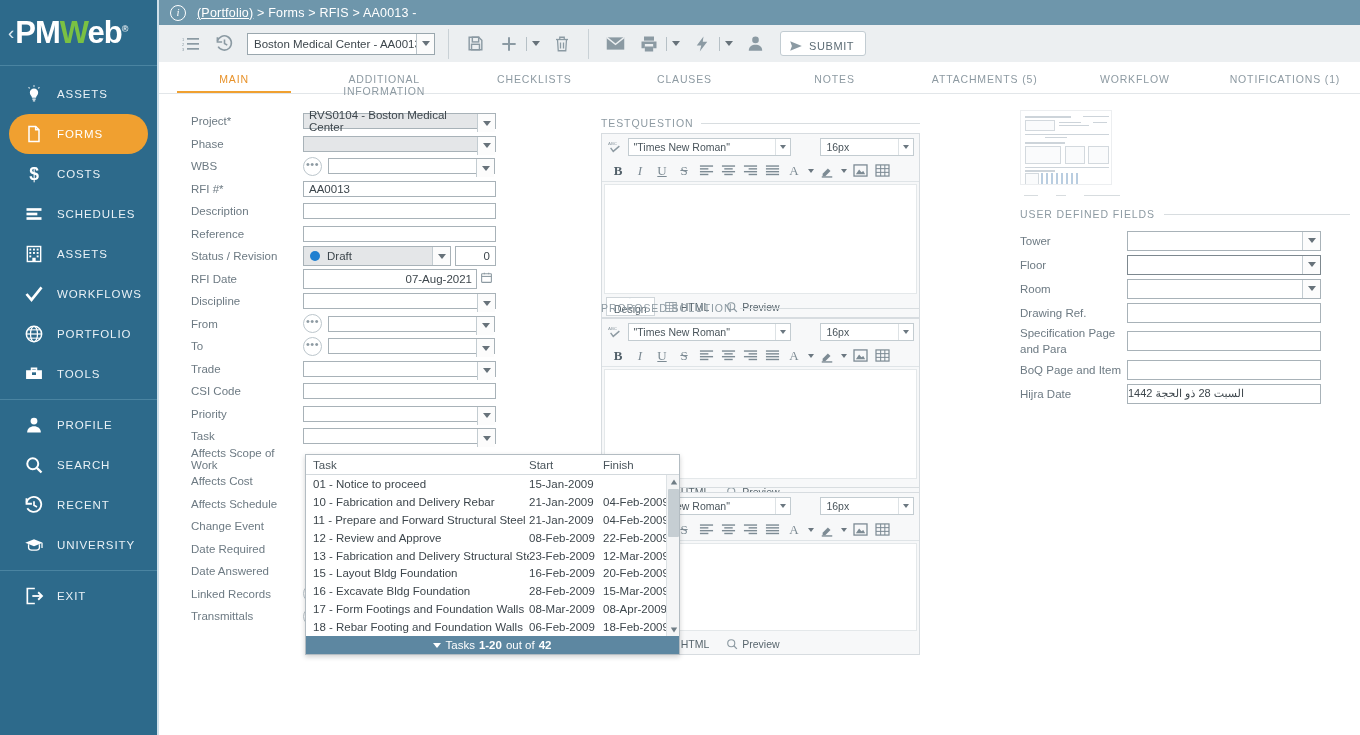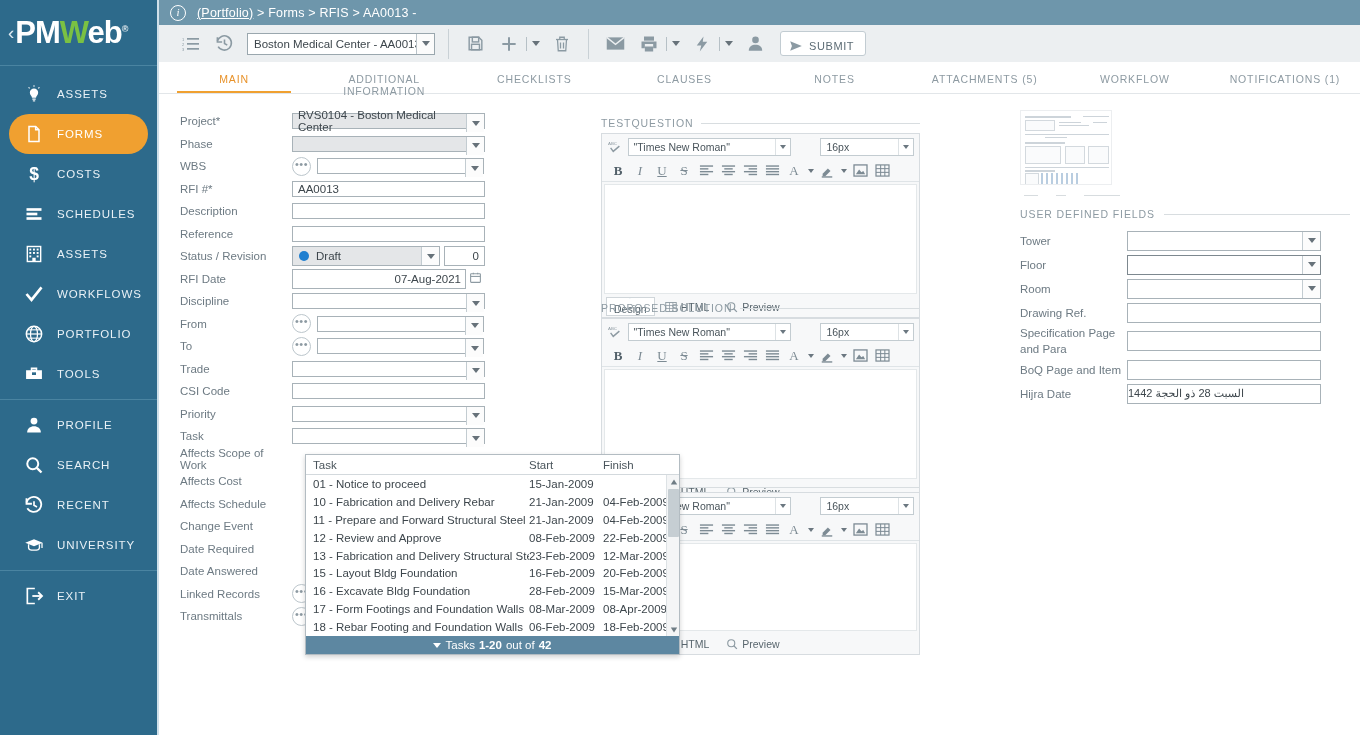--- a/index.html
+++ b/index.html
@@ -116,21 +116,21 @@
     letter-spacing: 0.85px; padding-top: 11px; cursor: pointer;
     position: relative; height: 31px;
   }
   .tab.active { color: #e8922a; }
   .tab.active::after {
     content: ""; position: absolute; left: 12%; right: 12%;
     bottom: 0; height: 2.5px; background: #f0a030;
   }
 
   
-  #form-col { position: absolute; left: 180px; top: 110px; width: 330px; }
+  #form-col { position: absolute; left: 191px; top: 110px; width: 330px; }
   .frow { display: flex; align-items: center; height: 22.5px; margin-bottom: 0px; }
   .flabel { width: 112px; font-size: 11.5px; color: #6d7a83; }
   .dots-btn {
     width: 19px; height: 19px; border-radius: 50%; border: 1px solid #bcc6cc;
     color: #8d9aa2; font-size: 11px; display: flex; align-items: center;
     justify-content: center; margin-right: 6px; cursor: pointer; letter-spacing: 0.5px;
     line-height: 1; padding-bottom: 4px;
   }
   .finput {
     height: 16px; border: 1px solid #a8b2b8; background: #ffffff;

